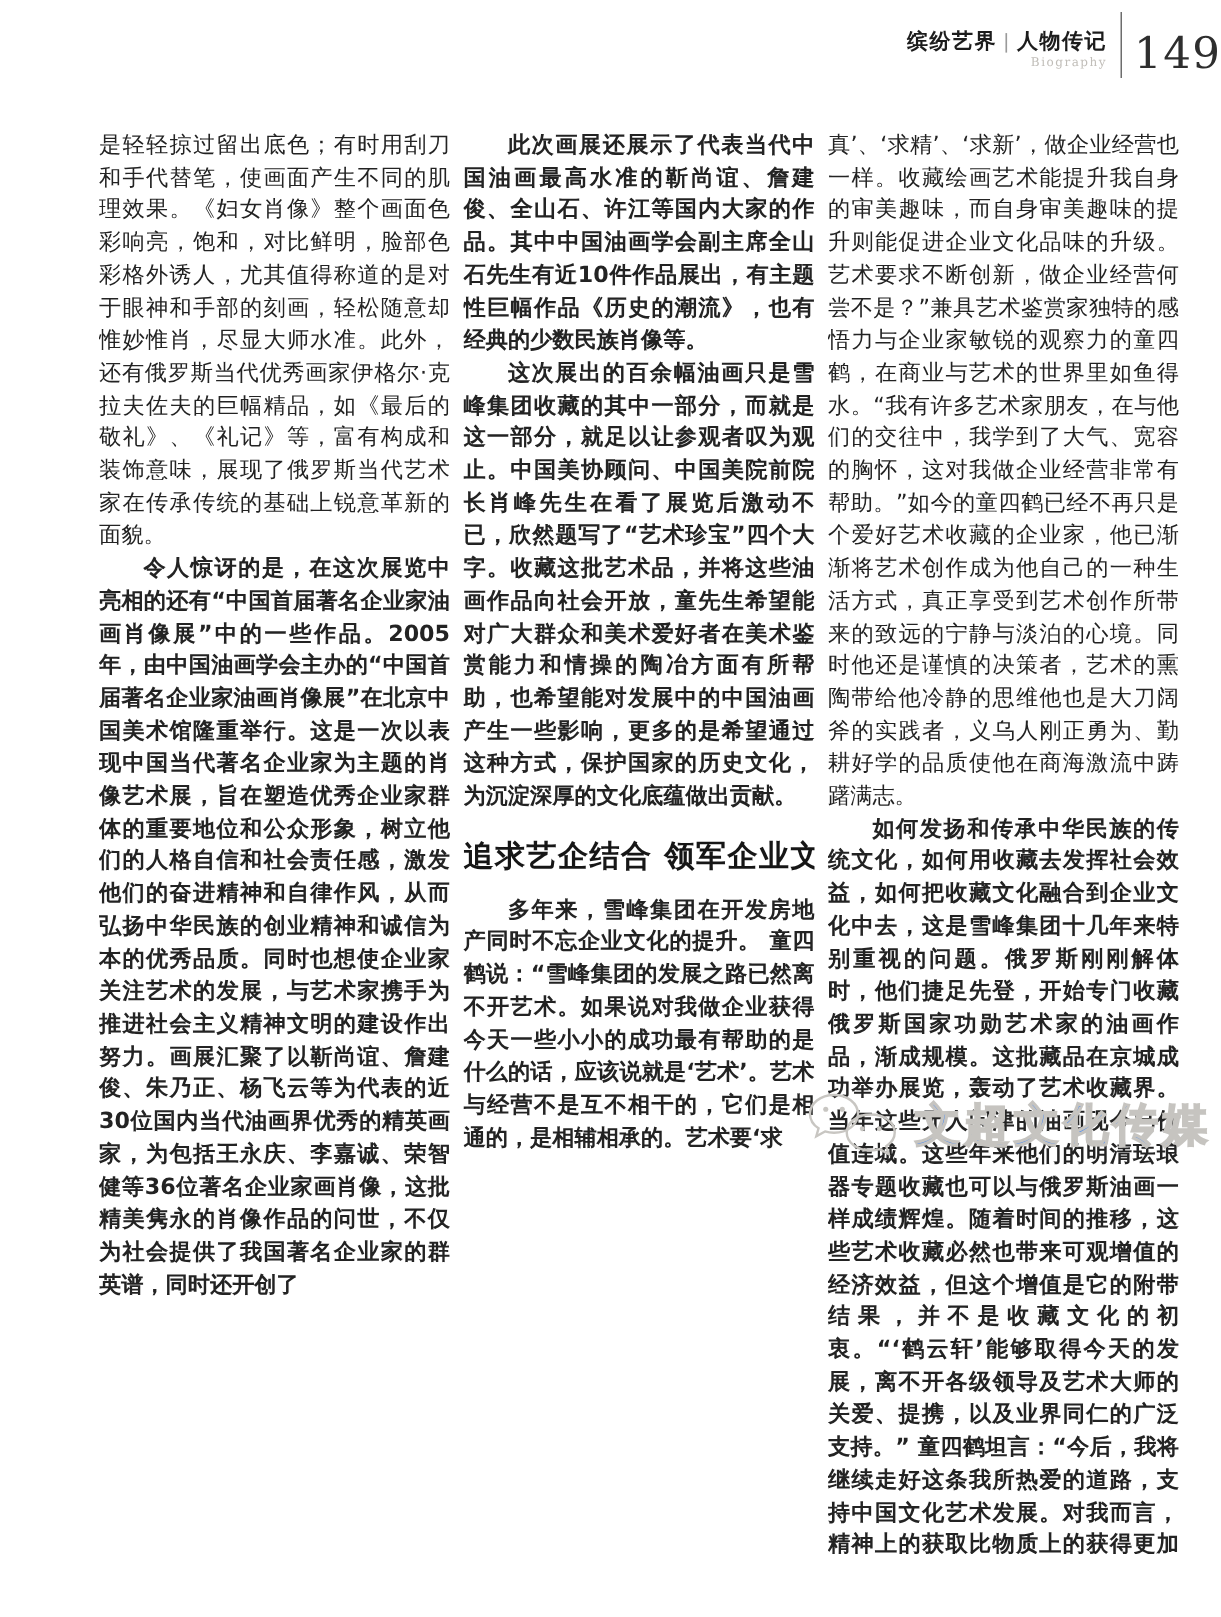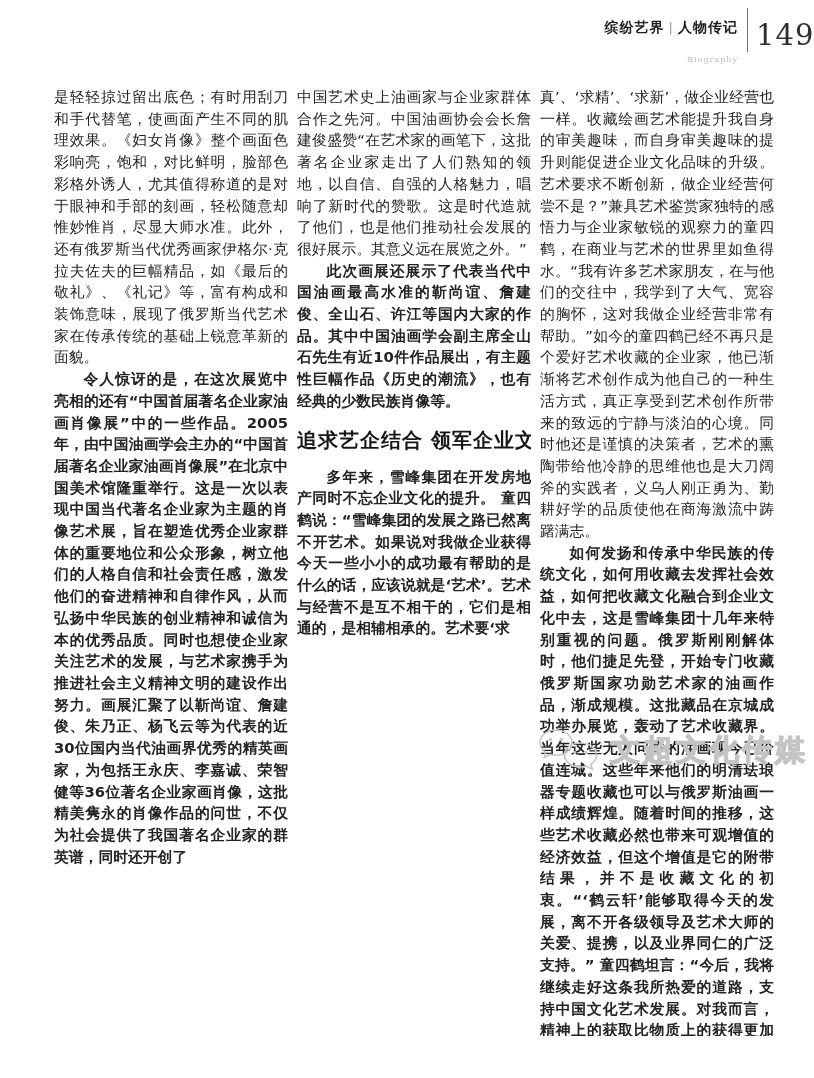--- a/index.html
+++ b/index.html
@@ -18,35 +18,35 @@
   }
   .header-title-row{
     font-size:14px;font-weight:bold;color:#1c1c1c;
     letter-spacing:1px;white-space:nowrap;
   }
   .header-title-row .sep{
     color:#9a9a9a;font-weight:normal;margin:0 4px;font-size:13px;
   }
   .header-subtitle{
     font-family:"DejaVu Serif",serif;
-    font-size:8px;color:#c0bdb8;letter-spacing:1px;margin-top:18px;
+    font-size:8px;color:#c0bdb8;letter-spacing:1px;margin-top:0;
   }
   .header-rule{
     position:absolute;left:747px;top:8px;width:1px;height:44px;
     background:#6d6d6d;
   }
   .page-number{
     position:absolute;left:756px;top:18px;
     font-family:"DejaVu Serif",serif;
     font-size:29px;color:#2e2e2e;letter-spacing:1px;
   }
 
   
   .columns{
-    position:absolute;left:54px;top:86px;width:720px;height:950px;
+    position:absolute;left:66px;top:86px;width:720px;height:950px;
     display:flex;gap:9px;overflow:hidden;
   }
   .col{
     width:234px;flex:0 0 234px;
     font-size:14.8px;line-height:21.7px;
     color:#232323;
     text-align:justify;
     overflow:hidden;
   }
   .col p{margin:0;}
@@ -90,22 +90,22 @@
   <div class="page-number">149</div>
 
   <div class="columns">
 
     <div class="col">
       <p class="plain">是轻轻掠过留出底色；有时用刮刀和手代替笔，使画面产生不同的肌理效果。《妇女肖像》整个画面色彩响亮，饱和，对比鲜明，脸部色彩格外诱人，尤其值得称道的是对于眼神和手部的刻画，轻松随意却惟妙惟肖，尽显大师水准。此外，还有俄罗斯当代优秀画家伊格尔·克拉夫佐夫的巨幅精品，如《最后的敬礼》、《礼记》等，富有构成和装饰意味，展现了俄罗斯当代艺术家在传承传统的基础上锐意革新的面貌。</p>
       <p class="indent">令人惊讶的是，在这次展览中亮相的还有“中国首届著名企业家油画肖像展”中的一些作品。2005年，由中国油画学会主办的“中国首届著名企业家油画肖像展”在北京中国美术馆隆重举行。这是一次以表现中国当代著名企业家为主题的肖像艺术展，旨在塑造优秀企业家群体的重要地位和公众形象，树立他们的人格自信和社会责任感，激发他们的奋进精神和自律作风，从而弘扬中华民族的创业精神和诚信为本的优秀品质。同时也想使企业家关注艺术的发展，与艺术家携手为推进社会主义精神文明的建设作出努力。画展汇聚了以靳尚谊、詹建俊、朱乃正、杨飞云等为代表的近30位国内当代油画界优秀的精英画家，为包括王永庆、李嘉诚、荣智健等36位著名企业家画肖像，这批精美隽永的肖像作品的问世，不仅为社会提供了我国著名企业家的群英谱，同时还开创了</p>
     </div>
 
     <div class="col">
-      <p class="plain">中国艺术史上油画家与企业家群体合作之先河。中国油画协会会长詹建俊盛赞“在艺术家的画笔下，这批著名企业家走出了人们熟知的领地，以自信、自强的人格魅力，唱响了新时代的赞歌。这是时代造就了他们，也是他们推动社会发展的很好展示。其意义远在展览之外。”</p>
       <p class="indent">此次画展还展示了代表当代中国油画最高水准的靳尚谊、詹建俊、全山石、许江等国内大家的作品。其中中国油画学会副主席全山石先生有近10件作品展出，有主题性巨幅作品《历史的潮流》，也有经典的少数民族肖像等。</p>
+      <p class="indent">这次展出的百余幅油画只是雪峰集团收藏的其中一部分，而就是这一部分，就足以让参观者叹为观止。中国美协顾问、中国美院前院长肖峰先生在看了展览后激动不已，欣然题写了“艺术珍宝”四个大字。收藏这批艺术品，并将这些油画作品向社会开放，童先生希望能对广大群众和美术爱好者在美术鉴赏能力和情操的陶冶方面有所帮助，也希望能对发展中的中国油画产生一些影响，更多的是希望通过这种方式，保护国家的历史文化，为沉淀深厚的文化底蕴做出贡献。</p>
       <p class="heading">追求艺企结合 领军企业文化</p>
       <p class="indent">多年来，雪峰集团在开发房地产同时不忘企业文化的提升。 童四鹤说：“雪峰集团的发展之路已然离不开艺术。如果说对我做企业获得今天一些小小的成功最有帮助的是什么的话，应该说就是‘艺术’。艺术与经营不是互不相干的，它们是相通的，是相辅相承的。艺术要‘求</p>
     </div>
 
     <div class="col">
       <p class="plain">真’、‘求精’、‘求新’，做企业经营也一样。收藏绘画艺术能提升我自身的审美趣味，而自身审美趣味的提升则能促进企业文化品味的升级。艺术要求不断创新，做企业经营何尝不是？”兼具艺术鉴赏家独特的感悟力与企业家敏锐的观察力的童四鹤，在商业与艺术的世界里如鱼得水。“我有许多艺术家朋友，在与他们的交往中，我学到了大气、宽容的胸怀，这对我做企业经营非常有帮助。”如今的童四鹤已经不再只是个爱好艺术收藏的企业家，他已渐渐将艺术创作成为他自己的一种生活方式，真正享受到艺术创作所带来的致远的宁静与淡泊的心境。同时他还是谨慎的决策者，艺术的熏陶带给他冷静的思维他也是大刀阔斧的实践者，义乌人刚正勇为、勤耕好学的品质使他在商海激流中踌躇满志。</p>
       <p class="indent">如何发扬和传承中华民族的传统文化，如何用收藏去发挥社会效益，如何把收藏文化融合到企业文化中去，这是雪峰集团十几年来特别重视的问题。俄罗斯刚刚解体时，他们捷足先登，开始专门收藏俄罗斯国家功勋艺术家的油画作品，渐成规模。这批藏品在京城成功举办展览，轰动了艺术收藏界。当年这些无人问津的油画现今已价值连城。这些年来他们的明清珐琅器专题收藏也可以与俄罗斯油画一样成绩辉煌。随着时间的推移，这些艺术收藏必然也带来可观增值的经济效益，但这个增值是它的附带结果，并不是收藏文化的初衷。“‘鹤云轩’能够取得今天的发展，离不开各级领导及艺术大师的关爱、提携，以及业界同仁的广泛支持。” 童四鹤坦言：“今后，我将继续走好这条我所热爱的道路，支持中国文化艺术发展。对我而言，精神上的获取比物质上的获得更加幸福。”</p>
 
     </div>
 

